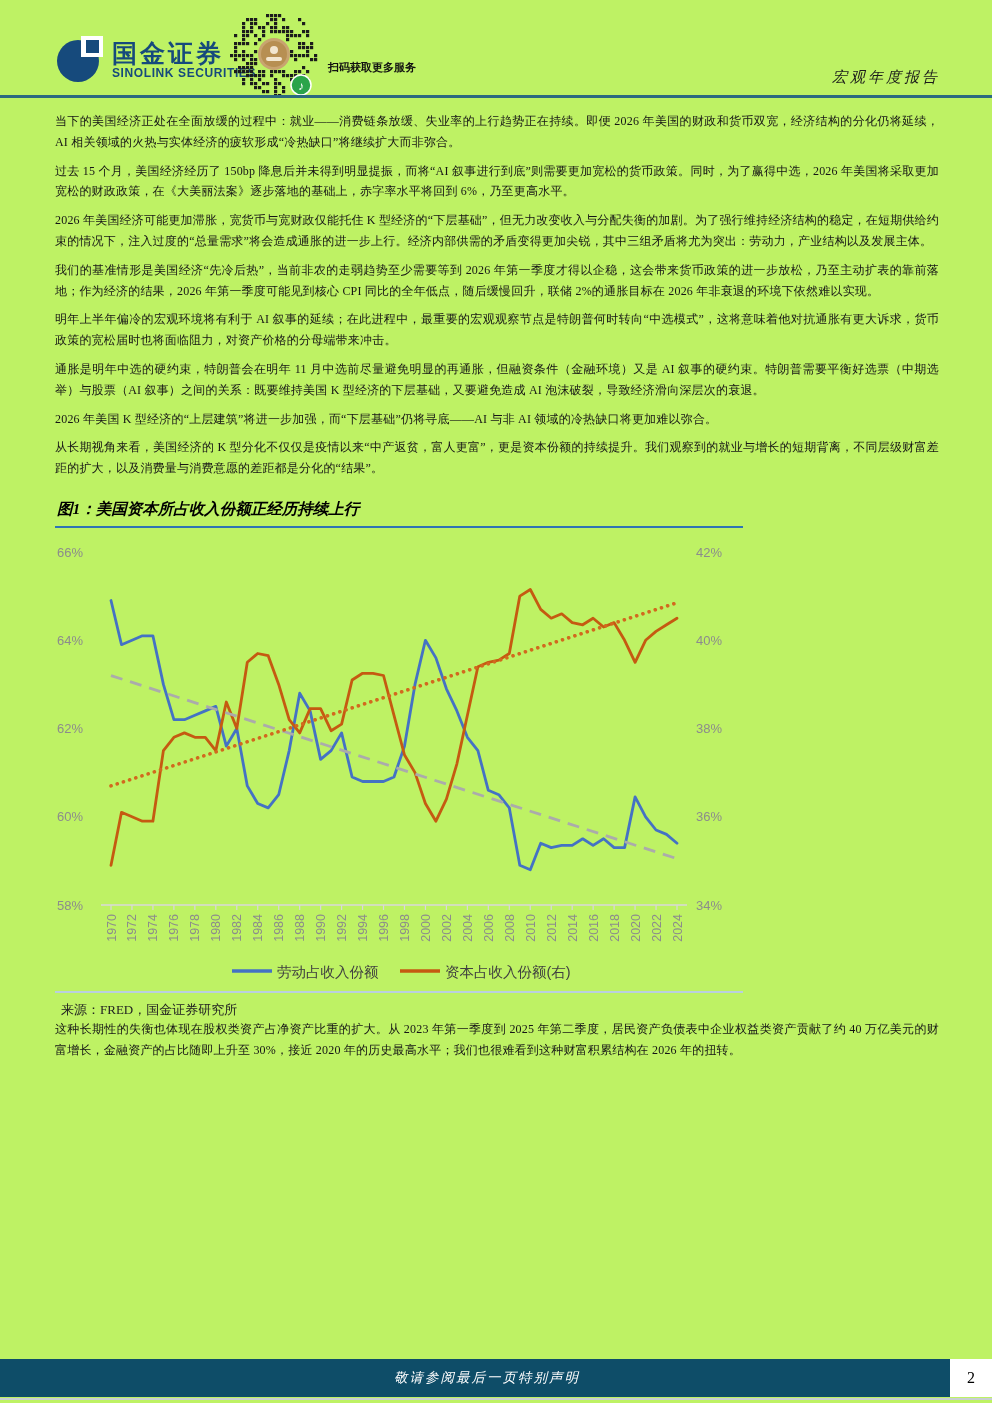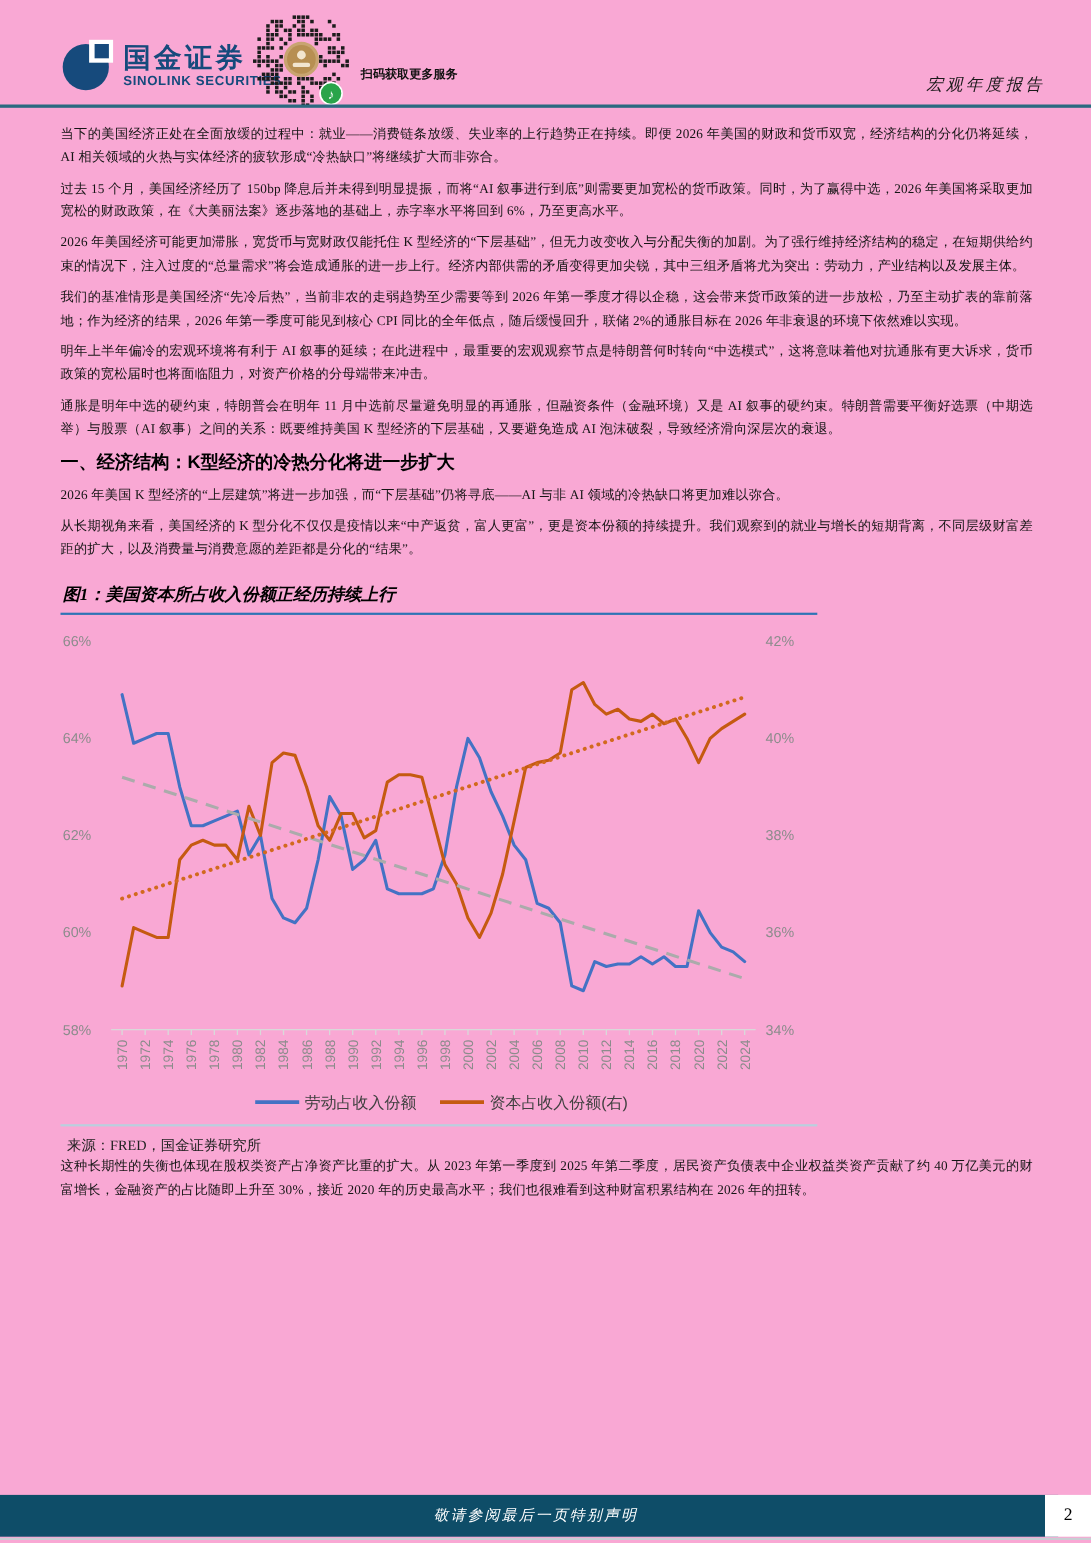--- a/index.html
+++ b/index.html
@@ -1,30 +1,30 @@
 <!DOCTYPE html>
 <html><head>
 <meta charset="utf-8">
 <style>
   html,body{margin:0;padding:0;background:#fff;}
-  .page{position:relative;width:992px;height:1403px;background:#f9a8d4;overflow:hidden;
+  .page{position:relative;width:992px;height:1403px;background:#bef264;overflow:hidden;
         font-family:"Liberation Serif","DejaVu Serif",serif;color:#111;}
   
   .hdr{position:absolute;left:0;top:0;width:992px;height:95px;}
   .logo{position:absolute;left:55px;top:36px;display:flex;align-items:center;}
   .logo-mark{width:48px;height:48px;margin-right:9px;}
   .logo-cn{font-family:"Liberation Sans","DejaVu Sans",sans-serif;font-weight:bold;
            font-size:25px;color:#164a7c;letter-spacing:3px;line-height:26px;}
   .logo-en{font-family:Liberation Sans, sans-serif;font-weight:bold;
            font-size:12px;color:#164a7c;letter-spacing:0.6px;}
   .qr{position:absolute;left:230px;top:10px;width:88px;height:88px;}
   .qr-caption{position:absolute;left:328px;top:60px;
               font-family:"Liberation Sans","DejaVu Sans",sans-serif;
               font-weight:bold;font-size:11px;color:#111;}
-  .report-type{position:absolute;right:42px;top:68px;font-style:italic;
+  .report-type{position:absolute;right:52px;top:68px;font-style:italic;
                font-size:15px;letter-spacing:3px;color:#1a1a1a;}
   .hdr-rule{position:absolute;left:0;top:95px;width:992px;height:3px;background:#2b6a80;}
   
   .main{position:absolute;left:55px;top:111px;width:884px;}
   p.body{margin:0 0 8px 0;font-size:12px;line-height:20.8px;text-align:justify;
          letter-spacing:0.2px;color:#151515;}
   h2.sec{margin:6px 0 9px 0;font-family:"Liberation Sans","DejaVu Sans",sans-serif;
          font-size:16.5px;font-weight:bold;color:#000;}
   
   .figure{margin-top:20px;width:688px;}
@@ -223,21 +223,20 @@
   <div class="hdr-rule"></div>
 
   <div class="main">
     <p class="body">当下的美国经济正处在全面放缓的过程中：就业——消费链条放缓、失业率的上行趋势正在持续。即便 2026 年美国的财政和货币双宽，经济结构的分化仍将延续，AI 相关领域的火热与实体经济的疲软形成“冷热缺口”将继续扩大而非弥合。</p>
     <p class="body">过去 15 个月，美国经济经历了 150bp 降息后并未得到明显提振，而将“AI 叙事进行到底”则需要更加宽松的货币政策。同时，为了赢得中选，2026 年美国将采取更加宽松的财政政策，在《大美丽法案》逐步落地的基础上，赤字率水平将回到 6%，乃至更高水平。</p>
     <p class="body">2026 年美国经济可能更加滞胀，宽货币与宽财政仅能托住 K 型经济的“下层基础”，但无力改变收入与分配失衡的加剧。为了强行维持经济结构的稳定，在短期供给约束的情况下，注入过度的“总量需求”将会造成通胀的进一步上行。经济内部供需的矛盾变得更加尖锐，其中三组矛盾将尤为突出：劳动力，产业结构以及发展主体。</p>
     <p class="body">我们的基准情形是美国经济“先冷后热”，当前非农的走弱趋势至少需要等到 2026 年第一季度才得以企稳，这会带来货币政策的进一步放松，乃至主动扩表的靠前落地；作为经济的结果，2026 年第一季度可能见到核心 CPI 同比的全年低点，随后缓慢回升，联储 2%的通胀目标在 2026 年非衰退的环境下依然难以实现。</p>
     <p class="body">明年上半年偏冷的宏观环境将有利于 AI 叙事的延续；在此进程中，最重要的宏观观察节点是特朗普何时转向“中选模式”，这将意味着他对抗通胀有更大诉求，货币政策的宽松届时也将面临阻力，对资产价格的分母端带来冲击。</p>
     <p class="body">通胀是明年中选的硬约束，特朗普会在明年 11 月中选前尽量避免明显的再通胀，但融资条件（金融环境）又是 AI 叙事的硬约束。特朗普需要平衡好选票（中期选举）与股票（AI 叙事）之间的关系：既要维持美国 K 型经济的下层基础，又要避免造成 AI 泡沫破裂，导致经济滑向深层次的衰退。</p>
 
-    <h2 class="sec">一、经济结构：K型经济的冷热分化将进一步扩大</h2>
     <p class="body">2026 年美国 K 型经济的“上层建筑”将进一步加强，而“下层基础”仍将寻底——AI 与非 AI 领域的冷热缺口将更加难以弥合。</p>
     <p class="body">从长期视角来看，美国经济的 K 型分化不仅仅是疫情以来“中产返贫，富人更富”，更是资本份额的持续提升。我们观察到的就业与增长的短期背离，不同层级财富差距的扩大，以及消费量与消费意愿的差距都是分化的“结果”。</p>
 
     <div class="figure">
       <div class="fig-title">图1：美国资本所占收入份额正经历持续上行</div>
       <svg class="fig-chart" id="chart-svg" width="688" height="460" viewBox="0 0 688 460">
           <text x="2" y="379.5" font-size="13" fill="#8c8c8c" font-family="&quot;Liberation Sans&quot;,&quot;DejaVu Sans&quot;,sans-serif">58%</text>
           <text x="2" y="291.25" font-size="13" fill="#8c8c8c" font-family="&quot;Liberation Sans&quot;,&quot;DejaVu Sans&quot;,sans-serif">60%</text>
           <text x="2" y="203" font-size="13" fill="#8c8c8c" font-family="&quot;Liberation Sans&quot;,&quot;DejaVu Sans&quot;,sans-serif">62%</text>
           <text x="2" y="114.75" font-size="13" fill="#8c8c8c" font-family="&quot;Liberation Sans&quot;,&quot;DejaVu Sans&quot;,sans-serif">64%</text>

